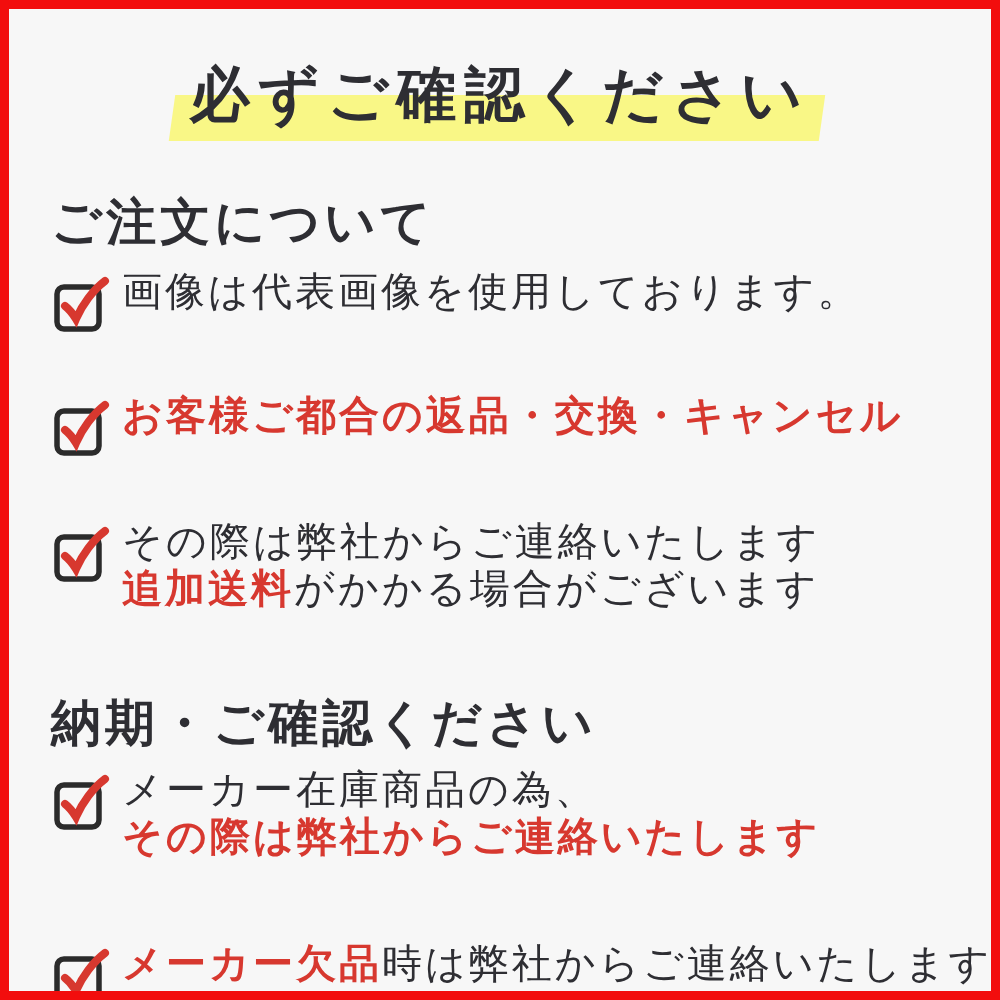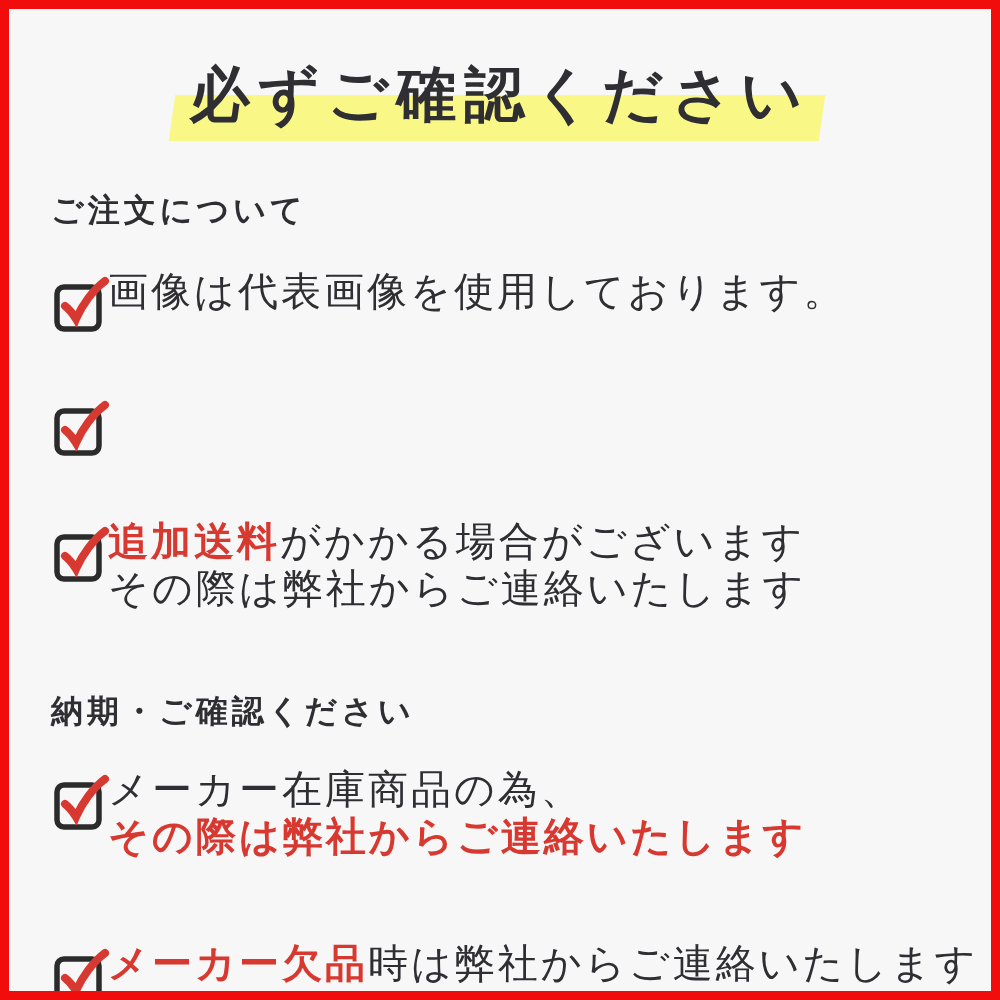--- a/index.html
+++ b/index.html
@@ -13,35 +13,35 @@
   }
 
   
   .title-row{position:absolute;top:46px;left:0;width:100%;text-align:center;}
   .title{position:relative;display:inline-block;font-size:60px;font-weight:bold;letter-spacing:8px;padding:0 8px;}
   .title-hl{position:absolute;left:-10px;right:-4px;top:40px;height:46px;
     background:var(--highlight_yellow,#f9f786);transform:skewX(-8deg);z-index:0;}
   .title-text{position:relative;z-index:1;}
 
   
-  .heading{position:absolute;left:42px;font-size:32px;font-weight:bold;letter-spacing:4px;white-space:nowrap;}
+  .heading{position:absolute;left:42px;font-size:50px;font-weight:bold;letter-spacing:4px;white-space:nowrap;}
   .h1{top:180px}
   .h2{top:681px}
 
   
   .item{position:absolute;left:44px;display:flex;align-items:flex-start;}
   .i1{top:262px}
   .i2{top:386px}
   .i3{top:512px}
   .i4{top:760px}
   .i5{top:934px}
   .cb{width:54px;height:60px;flex:0 0 auto;margin-top:2px;overflow:visible;}
   .cb rect{stroke:var(--checkbox_dark,#2b2b2b);}
   .cb path{stroke:var(--accent_red,#d7382f);}
-  .item-text{margin-left:1px;font-size:40px;letter-spacing:3px;line-height:1.18;white-space:nowrap;}
+  .item-text{margin-left:15px;font-size:40px;letter-spacing:3px;line-height:1.18;white-space:nowrap;}
   .seg{font-weight:normal;}
   .seg.red{color:var(--accent_red,#d7382f);font-weight:bold;}
   .note{font-size:28px;letter-spacing:2px;color:var(--accent_red,#d7382f);margin-top:10px;white-space:nowrap;}
 </style>
 </head>
 <body>
 
 <div class="canvas">
 
   <div class="title-row">
@@ -62,31 +62,32 @@
       <div><span class="seg">画像は代表画像を使用しております。</span></div>
     </div>
   </div>
 
   <div class="item i2">
     <svg class="cb" viewBox="0 0 54 60">
       <rect x="4" y="14" width="42" height="42" rx="7" fill="none" stroke-width="5.5"></rect>
       <path d="M12 33 C16 36 20 41 23 46 C29 32 40 17 52 8" fill="none" stroke-width="8" stroke-linecap="round"></path>
     </svg>
     <div class="item-text">
+      <div><span class="seg red">お客様ご都合の返品・交換・キャンセル</span></div>
     </div>
   </div>
 
   <div class="item i3">
     <svg class="cb" viewBox="0 0 54 60">
       <rect x="4" y="14" width="42" height="42" rx="7" fill="none" stroke-width="5.5"></rect>
       <path d="M12 33 C16 36 20 41 23 46 C29 32 40 17 52 8" fill="none" stroke-width="8" stroke-linecap="round"></path>
     </svg>
     <div class="item-text">
+      <div><span class="seg">その際は弊社からご連絡いたします</span></div>
       <div><span class="seg red">追加送料</span><span class="seg">がかかる場合がございます</span></div>
-      <div><span class="seg">その際は弊社からご連絡いたします</span></div>
     </div>
   </div>
 
   <div class="heading h2">納期・ご確認ください</div>
 
   <div class="item i4">
     <svg class="cb" viewBox="0 0 54 60">
       <rect x="4" y="14" width="42" height="42" rx="7" fill="none" stroke-width="5.5"></rect>
       <path d="M12 33 C16 36 20 41 23 46 C29 32 40 17 52 8" fill="none" stroke-width="8" stroke-linecap="round"></path>
     </svg>

